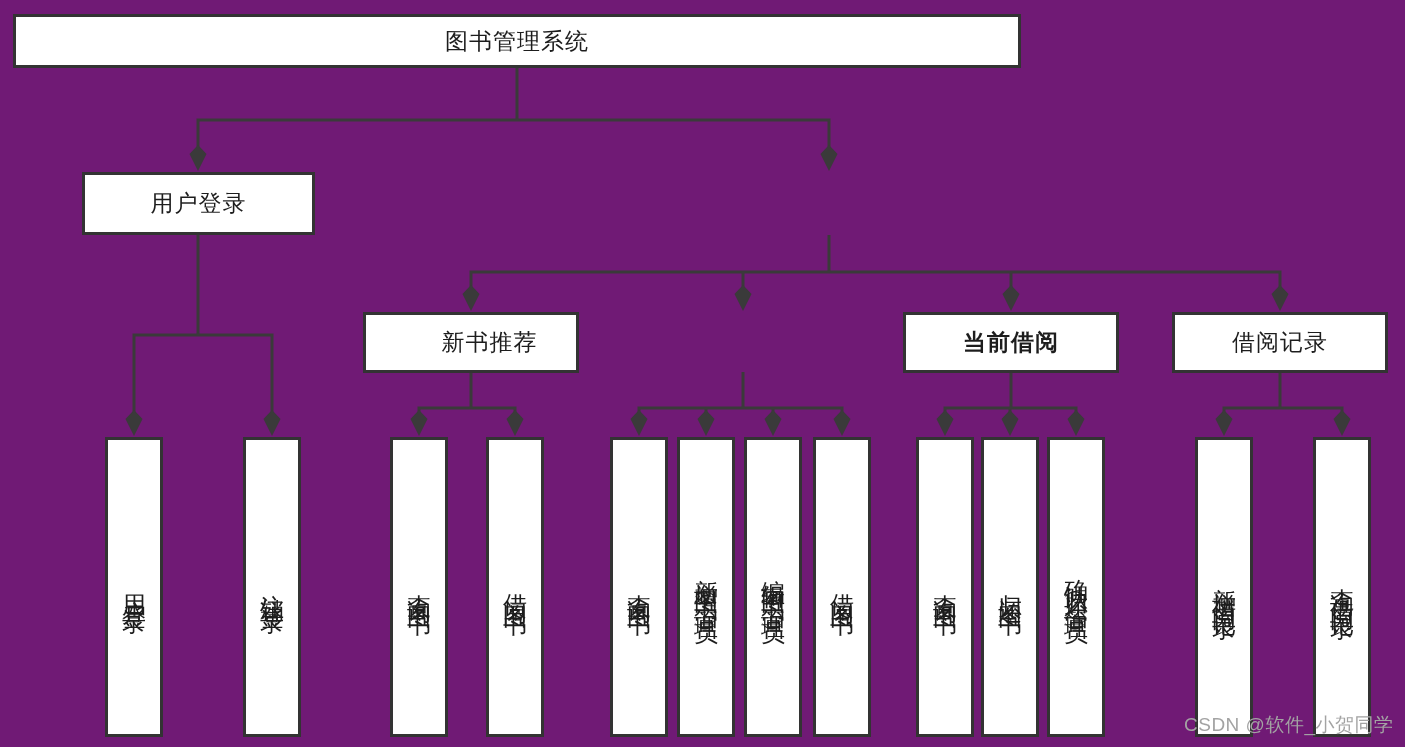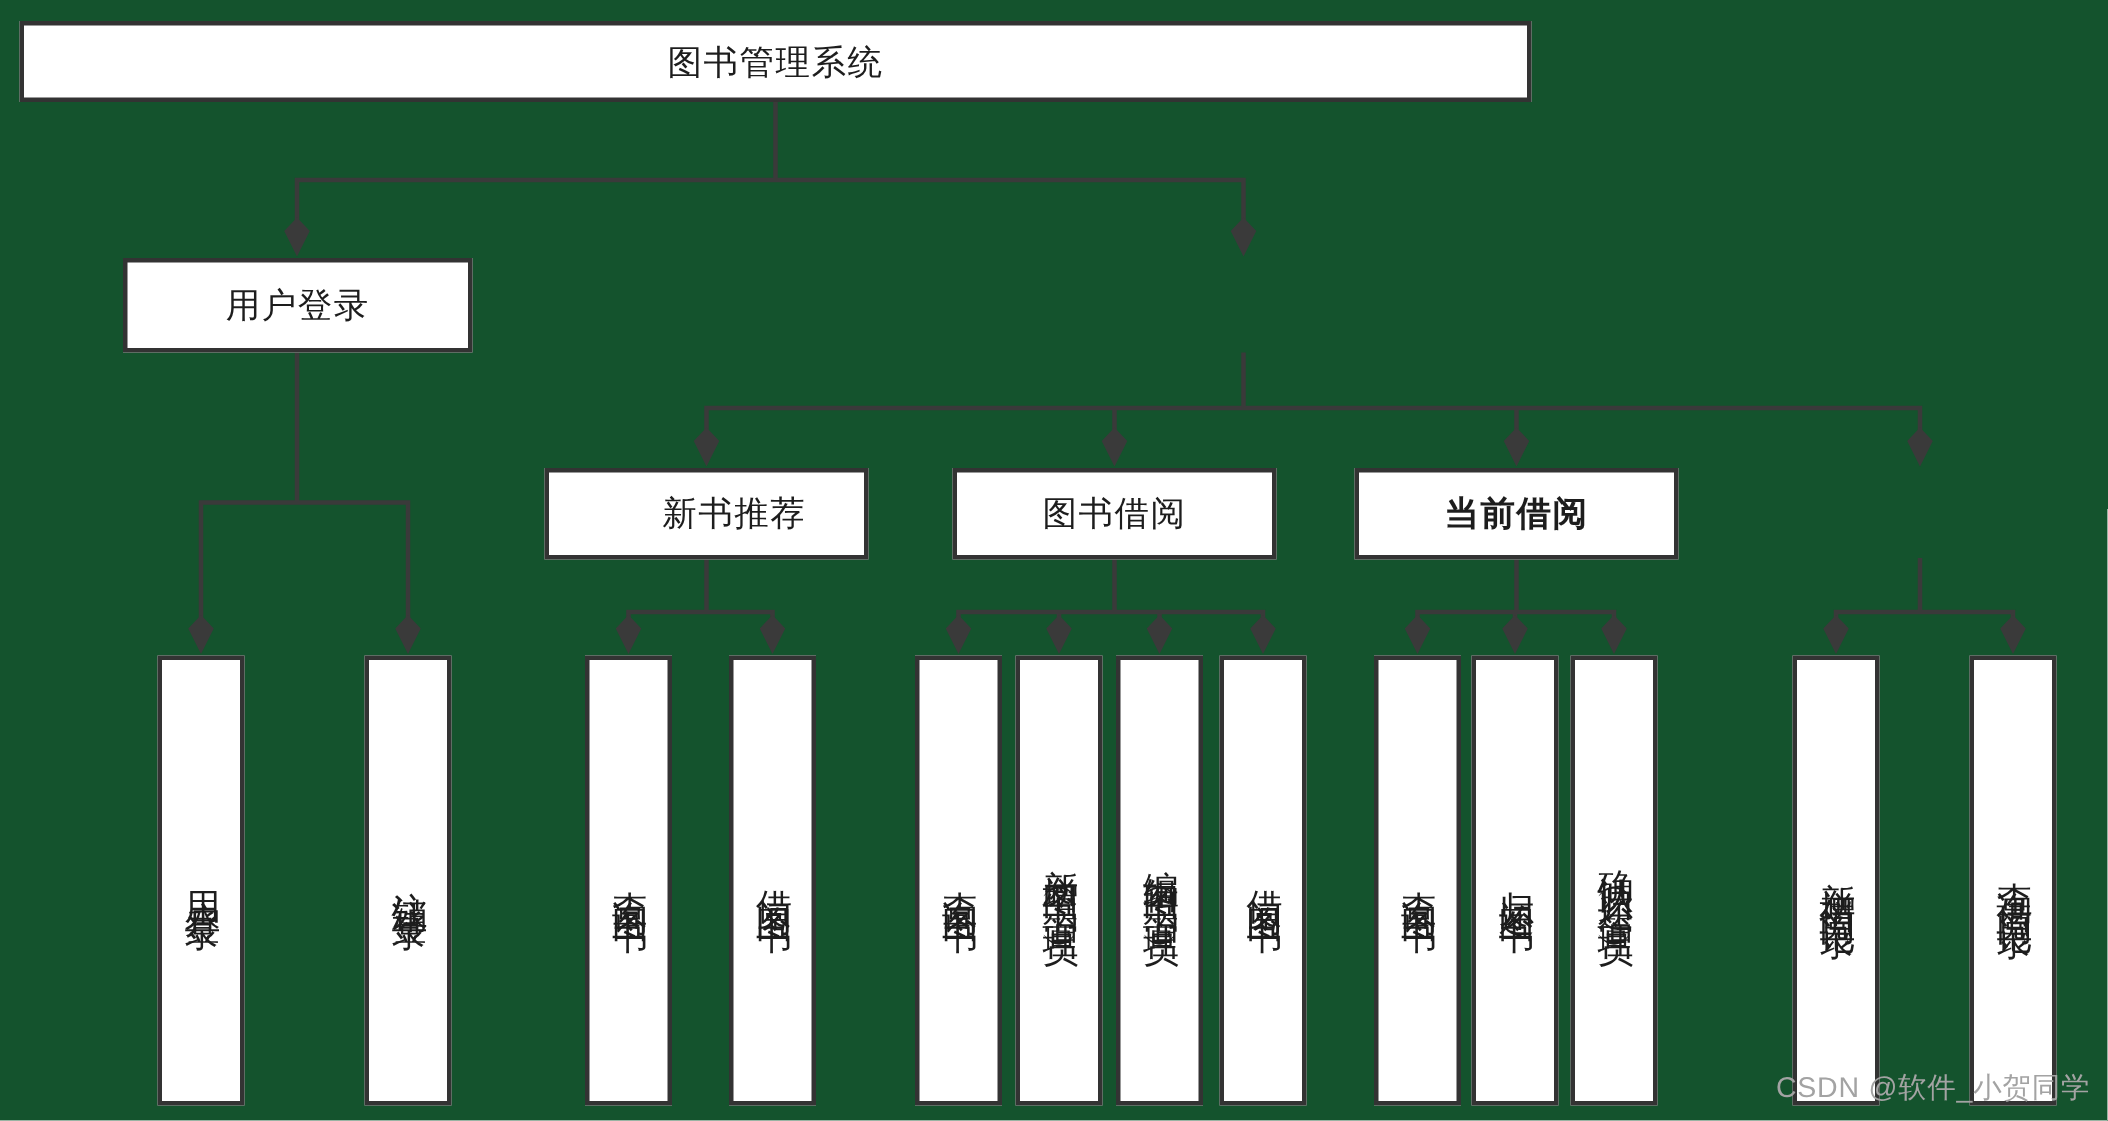--- a/index.html
+++ b/index.html
@@ -1,19 +1,19 @@
 <!DOCTYPE html>
 <html><head>
 <meta charset="utf-8">
 <style>
   html,body{margin:0;padding:0;background:#ffffff;}
   #canvas{
     position:relative;
     width:1405px;height:747px;
-    background:#14532d;
+    background:#701a75;
     font-family:"Liberation Sans","DejaVu Sans",sans-serif;
     overflow:hidden;
   }
   #wires{position:absolute;left:0;top:0;z-index:1;}
   .hbox{
     position:absolute;
     box-sizing:border-box;
     background:#ffffff;
     border:3px solid #333333;
     display:flex;align-items:center;justify-content:center;
@@ -89,25 +89,25 @@
     <span>图书管理系统</span>
   </div>
 
   <div class="hbox" style="left:82px;top:172px;width:233px;height:63px;">
     <span>用户登录</span>
   </div>
 
   <div class="hbox" style="left:363px;top:312px;width:216px;height:61px;padding-left:37px;">
     <span>新书推荐</span>
   </div>
-  <div class="hbox" style="left:635px;top:312px;width:216px;height:61px;">
-    <span>图书借阅</span>
-  </div>
   <div class="hbox" style="left:903px;top:312px;width:216px;height:61px;font-weight:bold;">
     <span>当前借阅</span>
+  </div>
+  <div class="hbox" style="left:1172px;top:312px;width:216px;height:61px;">
+    <span>借阅记录</span>
   </div>
 
   <div class="vbox" style="left:105px;top:437px;width:58px;height:300px;">
     <span class="vtext">用户登录</span>
   </div>
   <div class="vbox" style="left:243px;top:437px;width:58px;height:300px;">
     <span class="vtext">注销登录</span>
   </div>
 
   <div class="vbox" style="left:390px;top:437px;width:58px;height:300px;">

